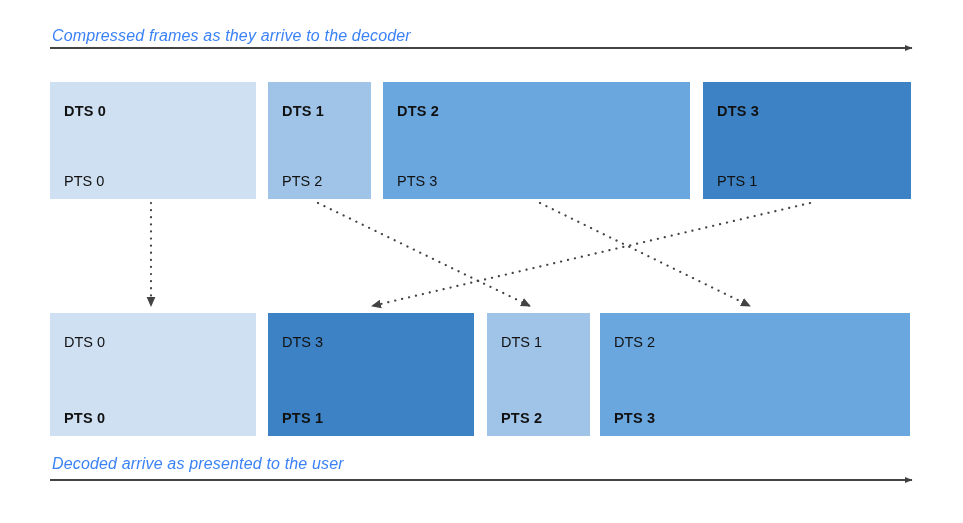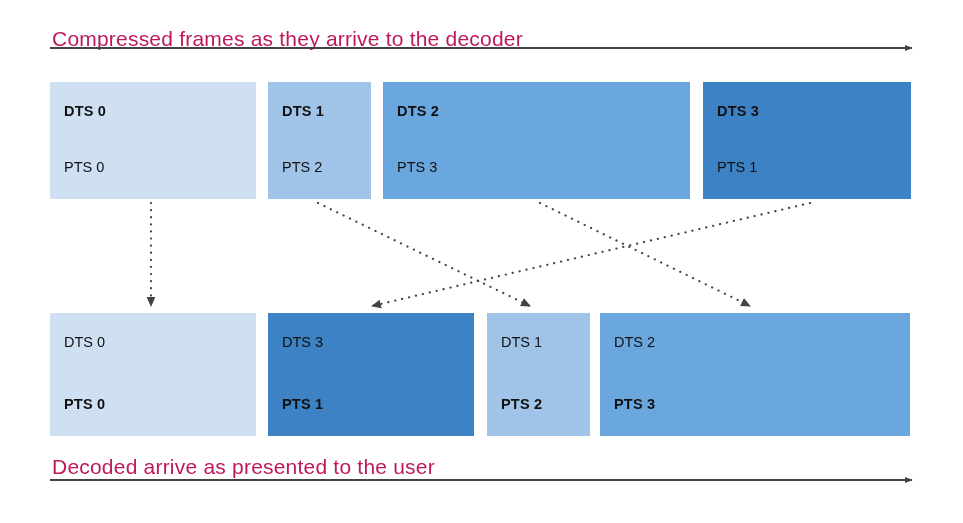--- a/index.html
+++ b/index.html
@@ -18,25 +18,26 @@
   #stage {
     position: absolute;
     left: 0; top: 0;
     width: 963px;
     height: 523px;
   }
 
   
   .caption {
     position: absolute;
-    font-size: 21px;
+    font-size: 16px;
     line-height: 1;
-    color: #be185d;
+    color: #3b82f6;
     white-space: nowrap;
     letter-spacing: 0.01em;
+    font-style: italic;
   }
   #caption-top    { left: 52px; top: 28px; }
   #caption-bottom { left: 52px; top: 456px; }
 
   
   #svg-layer {
     position: absolute;
     left: 0; top: 0;
     width: 963px;
     height: 523px;
@@ -51,21 +52,21 @@
   }
   .frame-label {
     position: absolute;
     left: 14px;
     font-size: 14.5px;
     line-height: 1;
     color: #111111;
     white-space: nowrap;
   }
   .frame-label.dts { top: 22px; }
-  .frame-label.pts { bottom: 25px; }
+  .frame-label.pts { bottom: 11px; }
   .bold { font-weight: bold; letter-spacing: 0.2px; }
   .normal { font-weight: normal; }
 </style>
 </head>
 <body>
 
 <div id="stage">
 
   <div class="caption" id="caption-top">Compressed frames as they arrive to the decoder</div>
 

